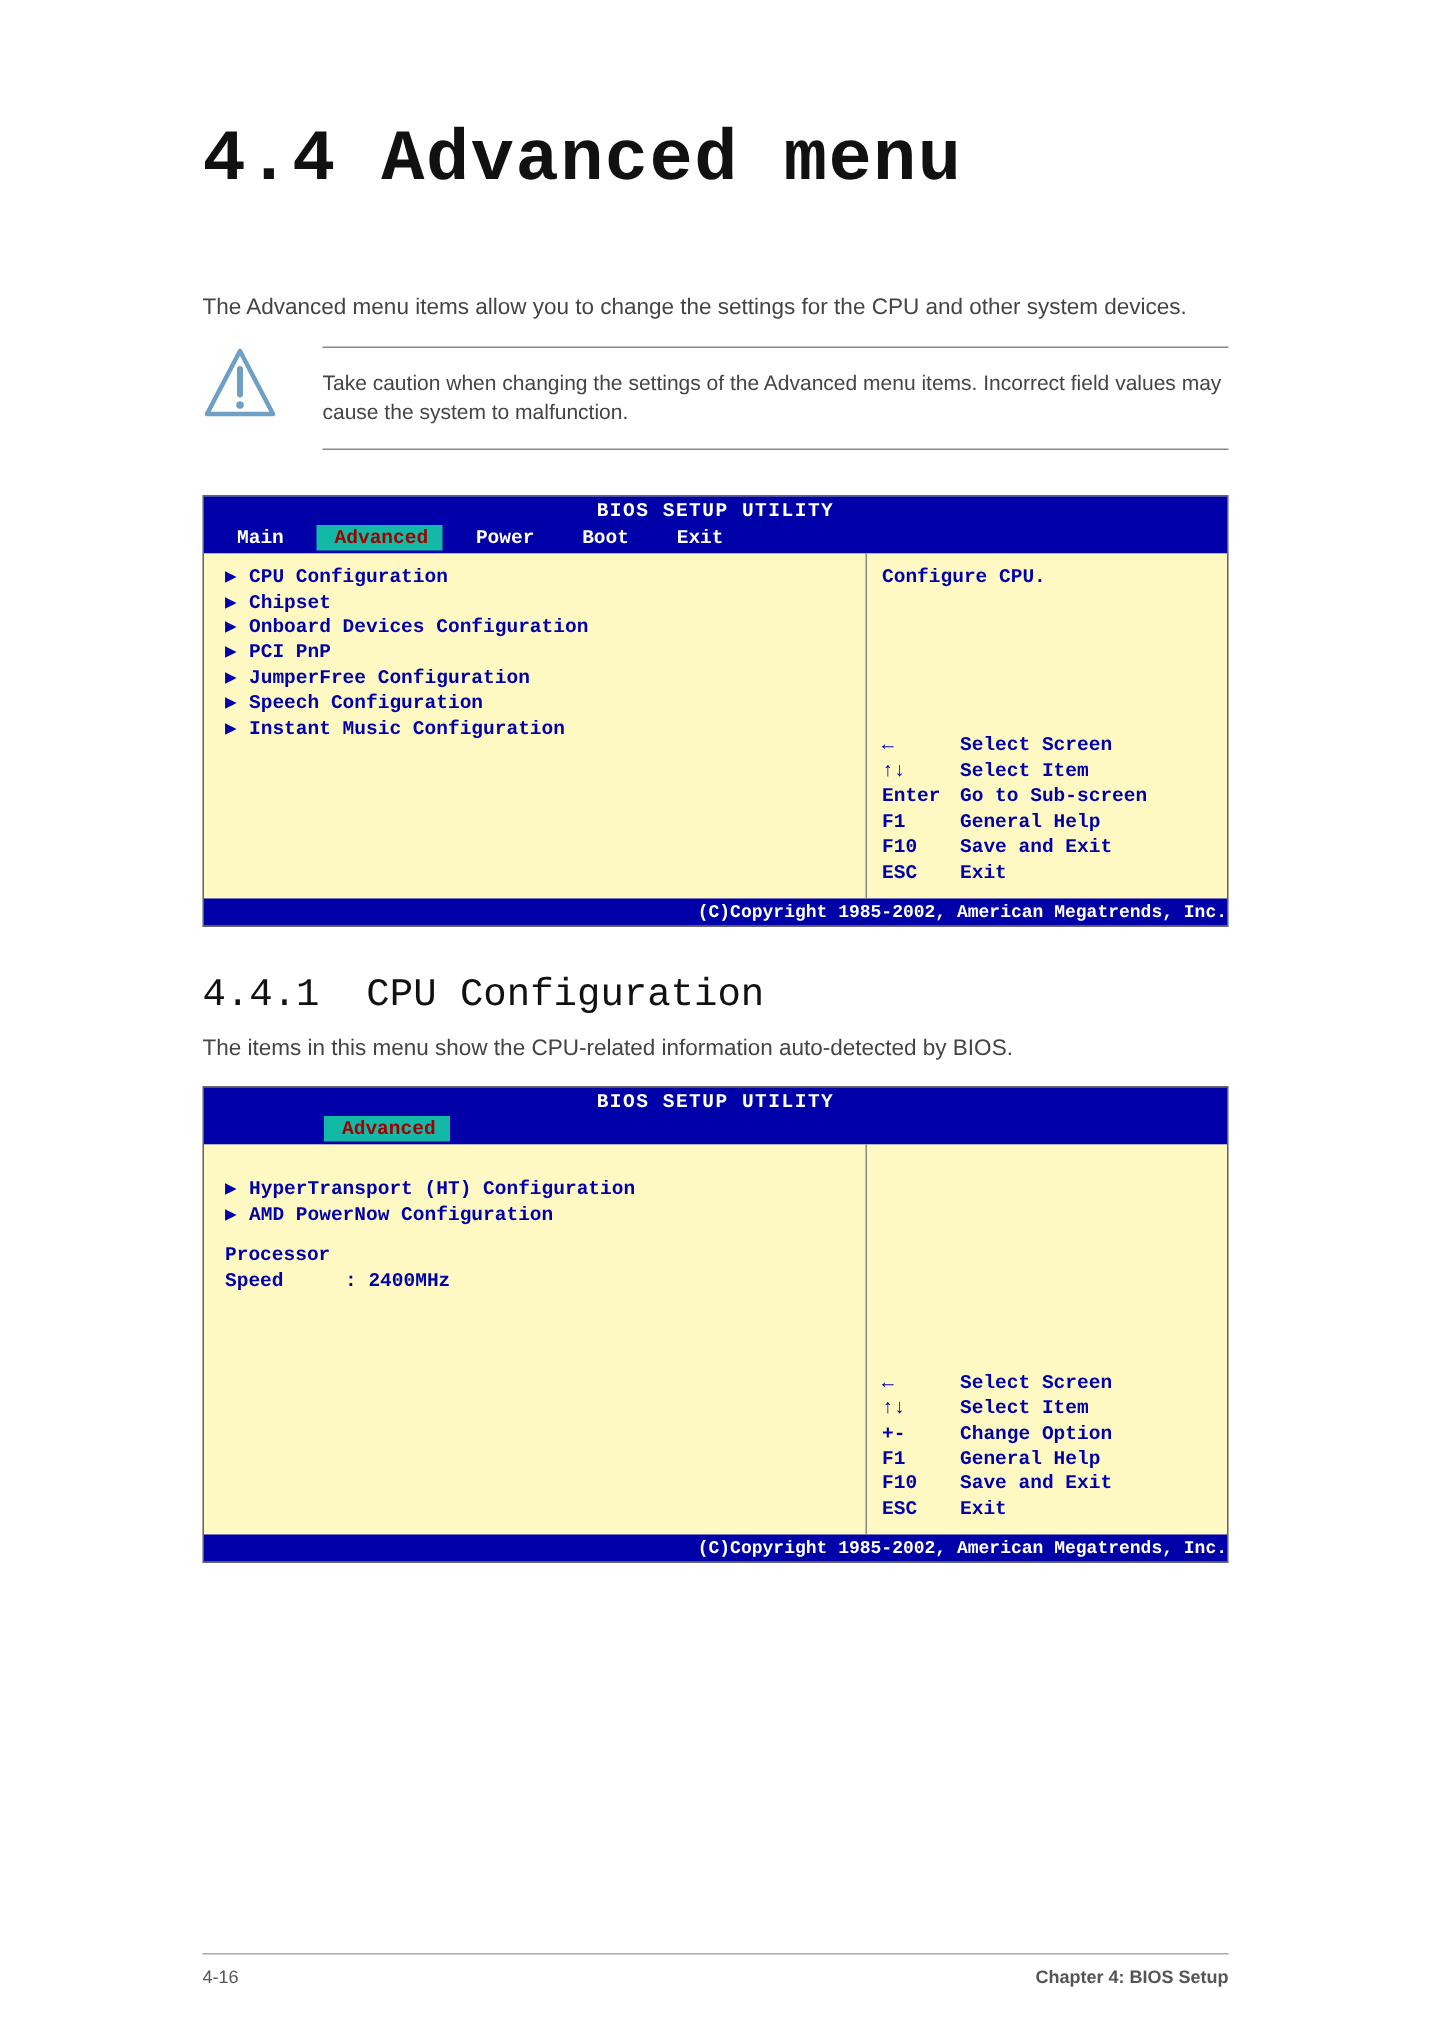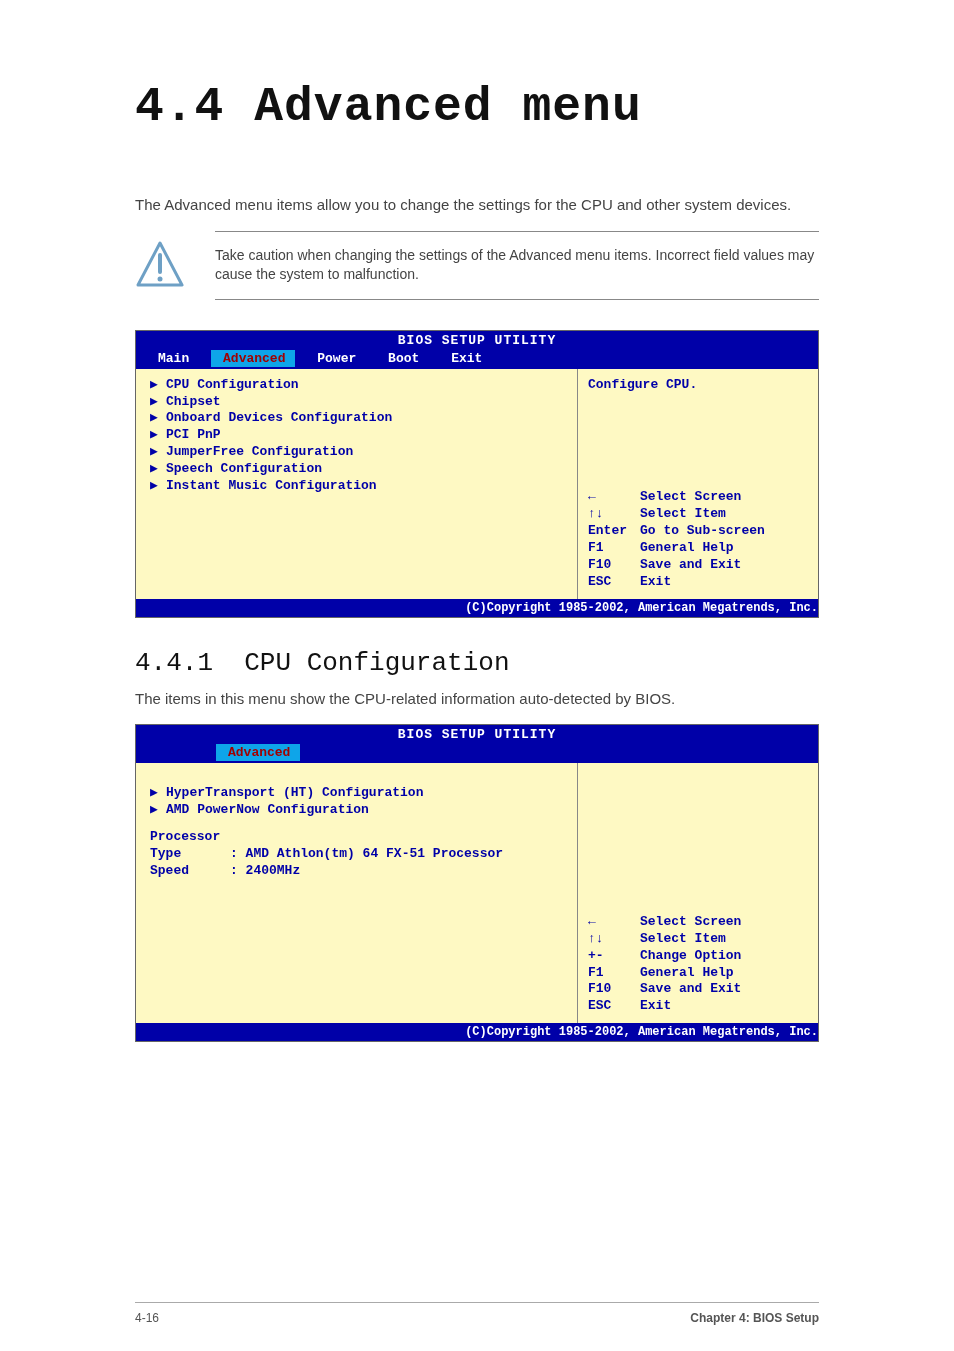--- a/index.html
+++ b/index.html
@@ -26,21 +26,20 @@
     margin: 0 0 14px 0;
   }
   .section-sub {
     font-family: Liberation Mono, monospace;
     font-size: 26px;
     margin: 30px 0 10px 0;
     color: #111;
   }
   .warning-row {
     display: flex;
-    align-items: center;
     margin: 8px 0 30px 0;
   }
   .warning-icon {
     flex: 0 0 50px;
     margin-right: 30px;
   }
   .warning-icon svg { display: block; }
   .warning-text {
     flex: 1;
     border-top: 1px solid #888;
@@ -71,21 +70,21 @@
     background: #0000a8;
     color: #fff;
     padding: 0 12px 2px 12px;
   }
   .bios-tabs span {
     display: inline-block;
     padding: 1px 10px;
     margin-right: 4px;
   }
   .bios-tabs span.active {
-    background: #0ea5e9;
+    background: #14b8a6;
     color: #a00000;
     padding-left: 12px;
   }
   .bios-body {
     display: flex;
     background: #fef9c3;
     min-height: 230px;
   }
   .bios-left {
     flex: 1;
@@ -216,21 +215,20 @@
     <div class="bios-titlebar">BIOS SETUP UTILITY</div>
     <div class="bios-tabs" style="padding-left:80px;">
       <span class="active">Advanced</span>
     </div>
     <div class="bios-body" style="min-height:260px;">
       <div class="bios-left indent-lines">
         <div style="height:14px;"></div>
         <div class="menu-line"><span class="arrow">▶</span><span>HyperTransport (HT) Configuration</span></div>
         <div class="menu-line"><span class="arrow">▶</span><span>AMD PowerNow Configuration</span></div>
         <div class="menu-line" style="margin-top:10px;"><span>Processor</span></div>
-        <div class="menu-line"><span style="display:inline-block;width:80px;">Type</span><span>: AMD Athlon(tm) 64 FX-51 Processor</span></div>
         <div class="menu-line"><span style="display:inline-block;width:80px;">Speed</span><span>: 2400MHz</span></div>
       </div>
       <div class="bios-right">
         <div></div>
         <div class="help-block">
           <div class="hl">
               <span class="hk">←</span>
               <span>Select Screen</span>
             </div>
           <div class="hl">

